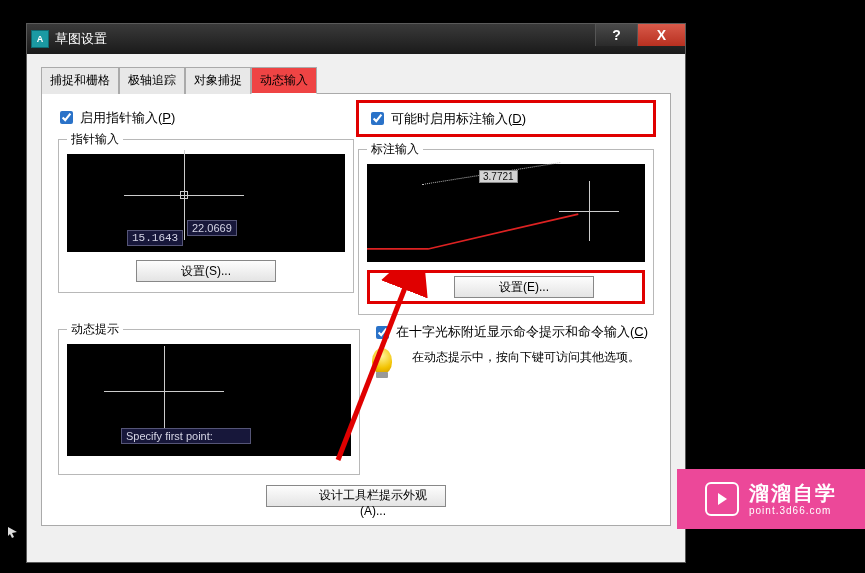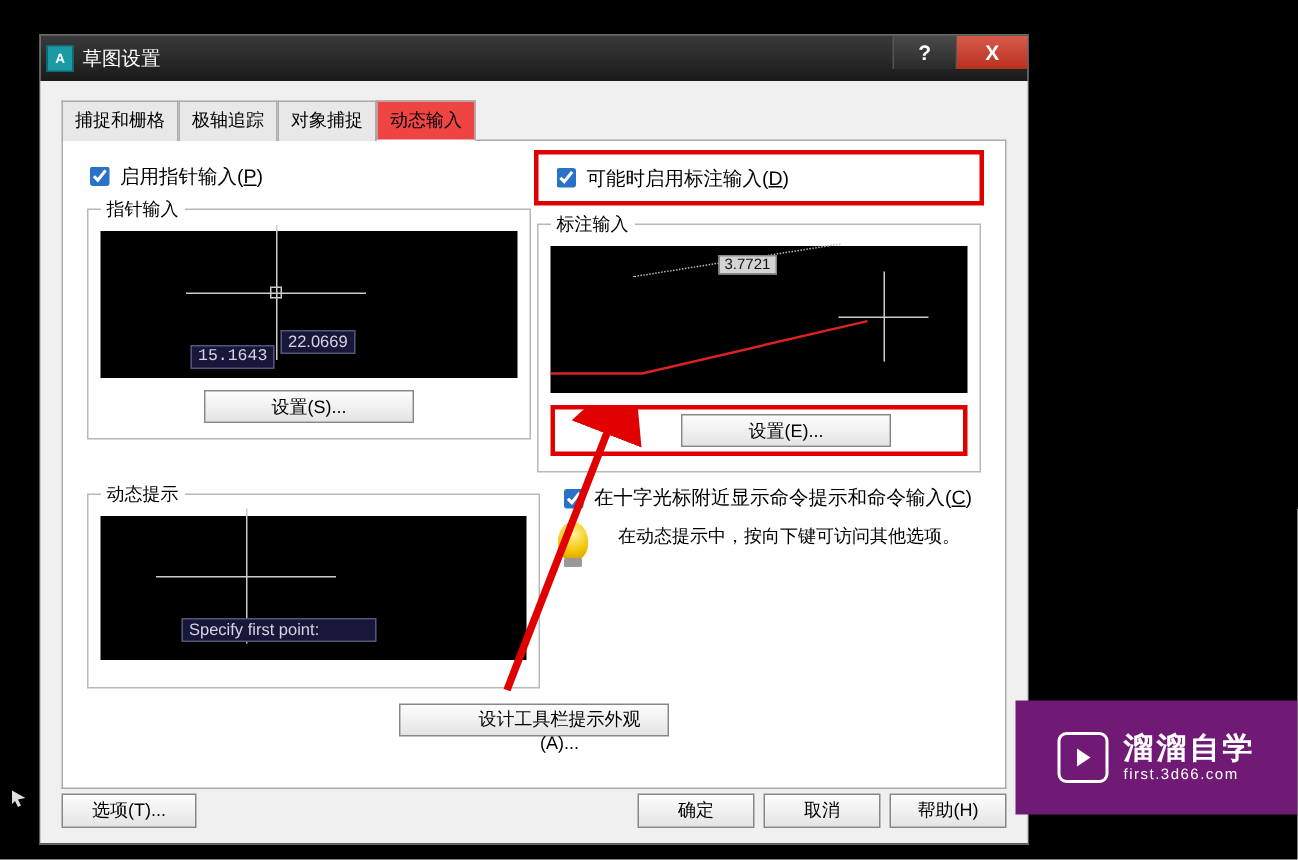--- a/index.html
+++ b/index.html
@@ -117,21 +117,21 @@
     font-size: 12px;
     padding: 0 4px;
   }
   .preview {
     width: 100%;
     height: 98px;
     background: #000;
     position: relative;
     margin-bottom: 8px;
   }
-  .preview.tall { height: 96px; }
+  .preview.tall { height: 112px; }
   .readout {
     position: absolute;
     background: #17173a;
     border: 1px solid #555577;
     color: #d4d4e4;
     font-size: 11px;
     padding: 1px 4px;
     font-family: Arial, sans-serif;
   }
   .readout.dim {
@@ -209,24 +209,24 @@
     border: 1px solid #888;
     font-size: 12px;
     cursor: pointer;
     margin-left: 6px;
     font-family: inherit;
   }
   .wide-btn { width: 180px; margin: 10px auto 0; display:block;padding-left:40px; }
   .watermark {
     position: absolute;
     right: 0;
-    bottom: 30px;
+    bottom: 44px;
     width: 188px;
-    height: 76px;
-    background: #701a75;
+    height: 60px;
+    background: #ec4899;
     color: #fff;
     display: flex;
     align-items: center;
     justify-content: center;
     gap: 10px;
   }
   .watermark .play {
     width: 34px; height: 34px;
     border: 2px solid #fff;
     border-radius: 6px;
@@ -347,27 +347,20 @@
             <div class="bulb"></div>
             <div>在动态提示中，按向下键可访问其他选项。</div>
           </div>
         </div>
       </div>
 
       <button class="settings-btn wide-btn"><span>设计工具栏提示外观(A)...</span></button>
 
     </div>
 
-    <div class="btn-row">
-      <button class="std-btn" style="width:90px; margin-left:0;">选项(T)...</button>
-      <div class="spacer"></div>
-      <button class="std-btn">确定</button>
-      <button class="std-btn">取消</button>
-      <button class="std-btn">帮助(H)</button>
-    </div>
 
   </div>
 </div>
 
 <svg class="arrow-svg" viewBox="0 0 120 200">
   <defs>
     <marker id="ah" markerWidth="12" markerHeight="12" refX="2" refY="5" orient="auto">
       <path d="M0,0 L10,5 L0,10 Z" fill="#e00000"></path>
     </marker>
   </defs>
@@ -375,19 +368,19 @@
 </svg>
 
 <div class="watermark">
   <div class="play">
     <svg viewBox="0 0 16 16">
         <path d="M4 2 L13 8 L4 14 Z"></path>
       </svg>
   </div>
   <div class="wm-text">
     <div class="wm-big">溜溜自学</div>
-    <div class="wm-small">first.3d66.com</div>
+    <div class="wm-small">point.3d66.com</div>
   </div>
 </div>
 
 <svg style="position:absolute; left:6px; bottom:34px; width:14px; height:14px;" viewBox="0 0 14 14">
   <path d="M2 2 L11 7 L6 8 L8 12 L6 13 L4 9 L2 11 Z" fill="#ddd"></path>
 </svg>
 
 </body></html>

